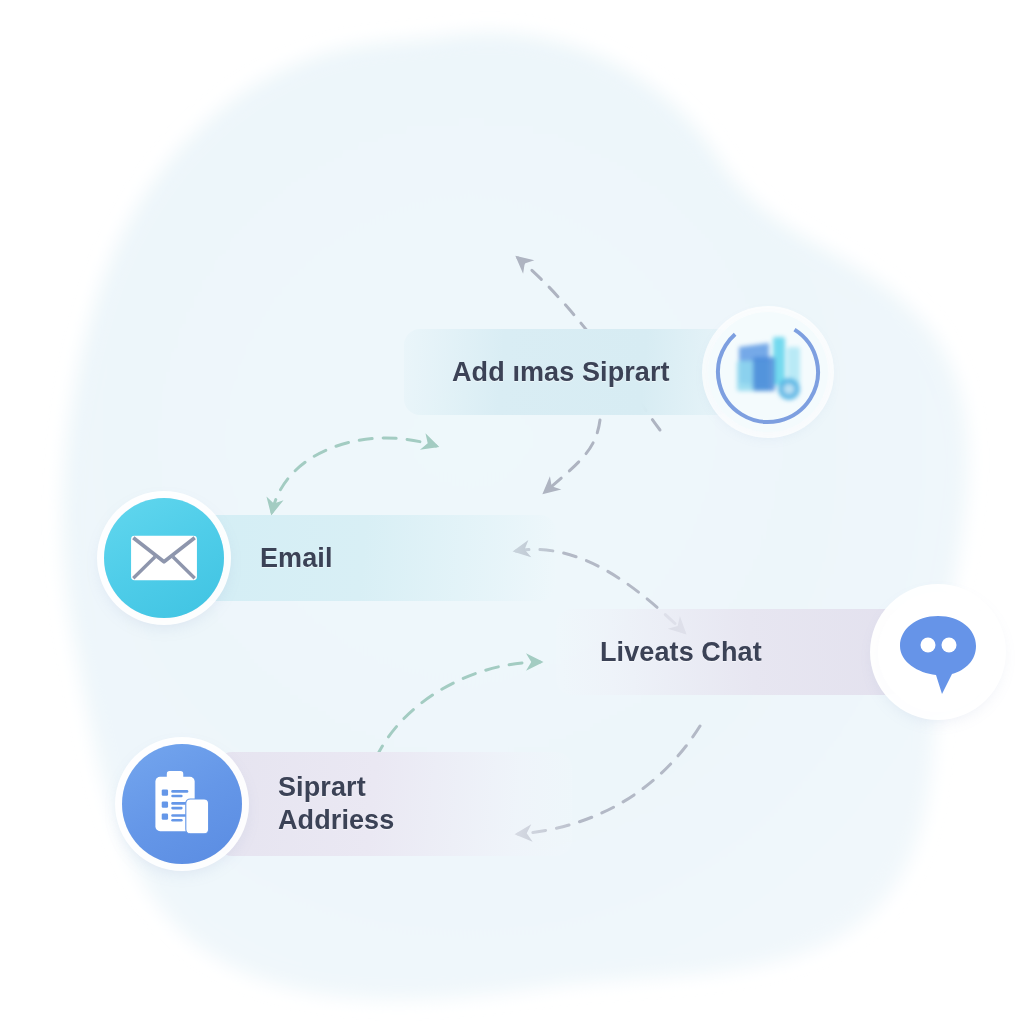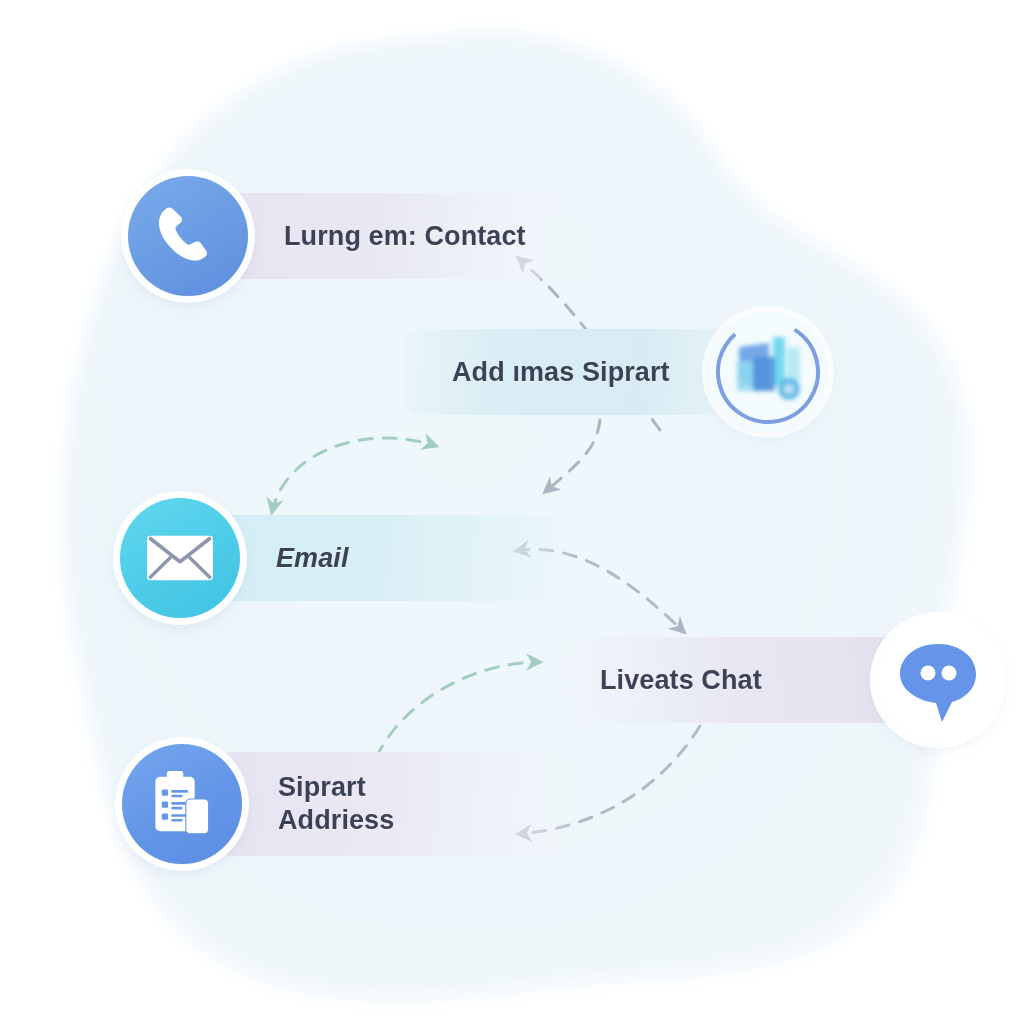--- a/index.html
+++ b/index.html
@@ -90,22 +90,22 @@
     color: #3b4256;
     letter-spacing: 0.1px;
     line-height: 1.22;
     white-space: pre-line;
     text-shadow: 0 1px 1px rgba(255,255,255,0.6);
   }
 
   
   #node-phone   { left: 128px; top: 176px; }
   #node-support { left: 404px; top: 312px; }
-  #node-email   { left: 120px; top: 498px; font-style: italic; }
-  #node-chat    { left: 556px; top: 620px; }
+  #node-email   { left: 104px; top: 498px; }
+  #node-chat    { left: 556px; top: 592px; }
   #node-address { left: 122px; top: 744px; }
 
   
   #pill-phone {
     width: 366px;
     background: linear-gradient(95deg, #e6e4f0 0%, #e9e8f2 42%, rgba(240,244,250,0.55) 82%, rgba(248,251,253,0.12) 100%);
   }
   #pill-support {
     width: 330px;
     background: linear-gradient(95deg, rgba(222,240,246,0.25) 0%, #d9edf4 30%, #d7ecf3 72%, rgba(226,242,247,0.45) 100%);
@@ -197,30 +197,20 @@
 
     <g>
       <path d="M368,780 C386,710 466,662 540,662" fill="none" stroke="#a3ccc2" stroke-width="3" stroke-dasharray="13 11" stroke-linecap="round" filter="url(#lineSoft)" marker-start="url(#arrowTeal)" marker-end="url(#arrowTeal)"></path>
     </g>
 
     <g>
       <path d="M700,726 C660,790 596,828 518,834" fill="none" stroke="#b3b9c6" stroke-width="3" stroke-dasharray="13 11" stroke-linecap="round" filter="url(#lineSoft)" marker-end="url(#arrowGray)"></path>
     </g>
   </svg>
 
-  <div class="node" id="node-phone">
-    <div class="icon-badge" id="badge-phone">
-      <svg width="70" height="70" viewBox="0 0 24 24" aria-hidden="true">
-        <path fill="#ffffff" d="M6.6 2.6c-.5-.5-1.3-.5-1.9-.1C3.3 3.5 2.3 5 2.1 6.7c-.3 2.6.8 5.6 3.2 8.4 2.4 2.9 5.2 4.7 7.8 5.2 1.8.4 3.5-.1 4.9-1.3.6-.5.7-1.3.3-1.9l-1.9-2.6c-.4-.6-1.2-.8-1.8-.5l-2 .9c-.3.1-.7.1-.9-.1-.9-.7-1.7-1.5-2.4-2.4-.7-.9-1.2-1.8-1.6-2.8-.1-.3 0-.6.2-.8l1.6-1.4c.5-.5.6-1.3.2-1.8L6.6 2.6z"></path>
-      </svg>
-    </div>
-    <div class="pill" id="pill-phone">
-      <span class="pill-label">Lurng em: Contact</span>
-    </div>
-  </div>
 
   <div class="node right-icon" id="node-support">
     <div class="icon-badge soft" id="badge-support">
       <svg width="118" height="118" viewBox="0 0 118 118" aria-hidden="true">
         <defs>
           <filter id="iconBlur" x="-20%" y="-20%" width="140%" height="140%">
             <feGaussianBlur stdDeviation="2.2"></feGaussianBlur>
           </filter>
         </defs>
 

